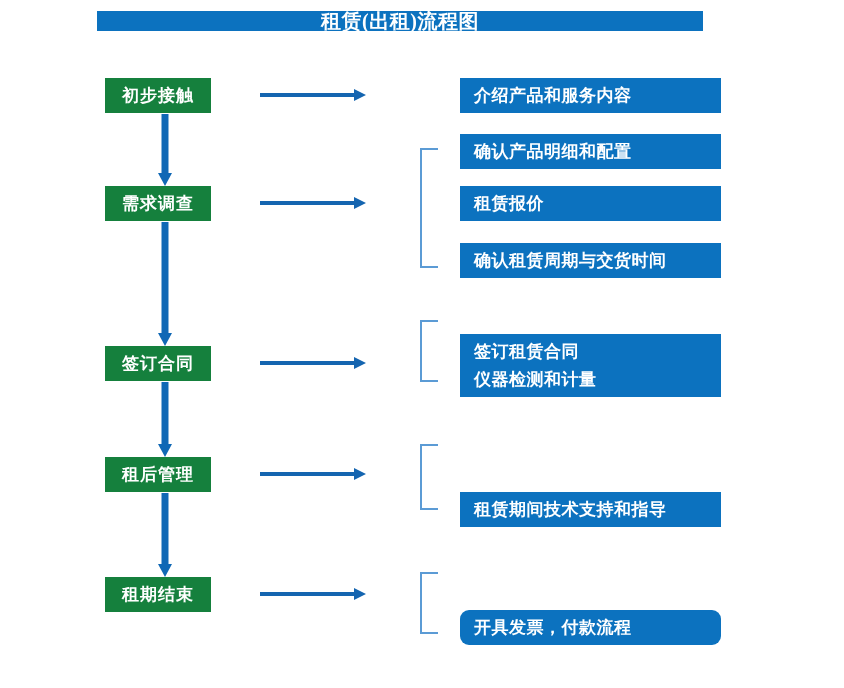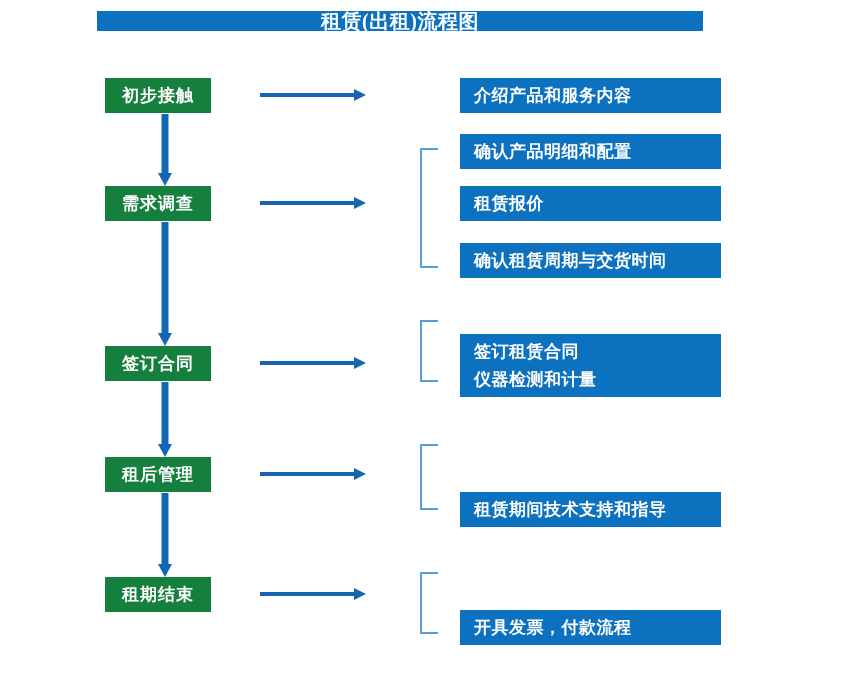--- a/index.html
+++ b/index.html
@@ -114,21 +114,21 @@
   <div class="detail-box" style="top:243px;">确认租赁周期与交货时间</div>
 
   <div class="detail-box" style="top:312px;margin-top:22px;">签订租赁合同</div>
 
   <div class="detail-box" style="top:362px;">仪器检测和计量</div>
 
 
   <div class="detail-box" style="top:492px;">租赁期间技术支持和指导</div>
 
 
-  <div class="detail-box" style="top:610px;">开具发票，付款流程</div>
+  <div class="detail-box" style="top:610px;border-radius:9px;">开具发票，付款流程</div>
 
   <div class="arrow-right" style="left:260px; top:87px; width:106px;">
     <svg width="106" height="16" viewBox="0 0 106 16">
       <line x1="0" y1="8" x2="96" y2="8" stroke="#1565b0" stroke-width="4"></line>
       <polygon points="94,2 106,8 94,14" fill="#1565b0"></polygon>
     </svg>
   </div>
 
   <div class="arrow-right" style="left:260px; top:195px; width:106px;">
     <svg width="106" height="16" viewBox="0 0 106 16">

